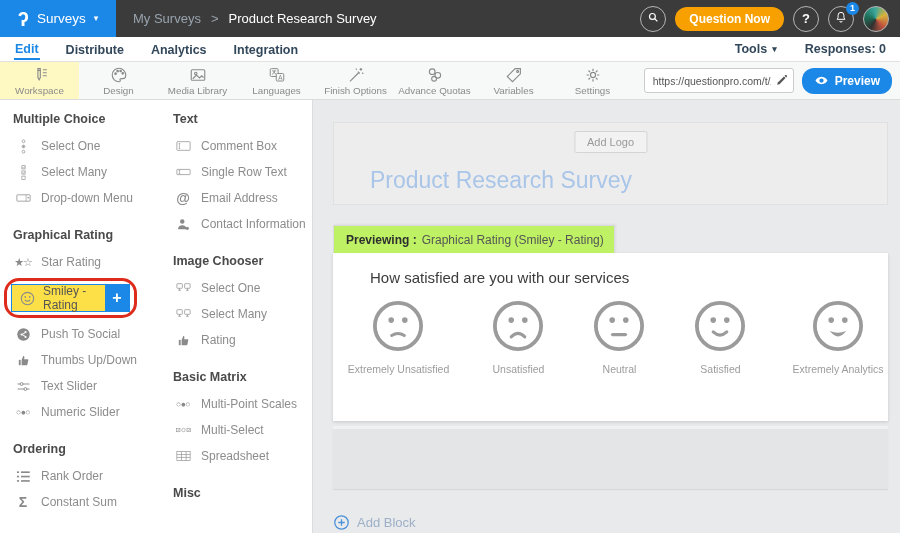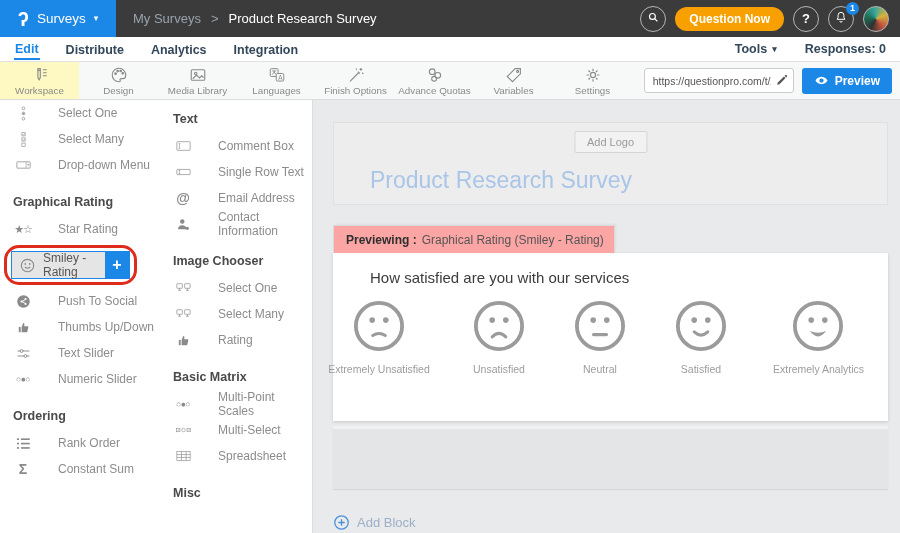--- a/index.html
+++ b/index.html
@@ -32,61 +32,61 @@
   .toolbarrow { height:38px; background:#f7f8f8; border-bottom:1px solid #dcdcdc; display:flex; align-items:stretch; }
   .tool-btn { width:79px; display:flex; flex-direction:column; align-items:center; justify-content:center; gap:1px; color:#8a8a8a; font-size:9.8px; cursor:pointer; }
   .tool-btn.active { background:#fef9c3; }
   .tool-icon { height:18px; display:flex; align-items:center; }
   .tool-icon svg { width:18px; height:18px; }
   .url-wrap { margin-left:auto; display:flex; align-items:center; gap:8px; padding-right:8px; }
   .url-field { position:relative; }
   .url-input { width:150px; height:25px; border:1px solid #ccc; border-radius:3px; font-size:10.5px; color:#555; padding:0 22px 0 8px; background:#fff; font-family:"Liberation Sans",sans-serif; }
   .url-pencil { position:absolute; right:6px; top:5px; }
   .url-pencil svg { width:13px; height:13px; }
-  .preview-btn { background:#1b87e6; color:#fff; height:26px; border-radius:3px; display:flex; align-items:center; gap:6px; padding:0 12px; font-size:12px; font-weight:bold; cursor:pointer; border:none; }
+  .preview-btn { background:#1b87e6; color:#fff; height:26px; border-radius:12px; display:flex; align-items:center; gap:6px; padding:0 12px; font-size:12px; font-weight:bold; cursor:pointer; border:none; }
   .preview-btn svg { width:15px; height:15px; }
 
   
   .content { display:flex; height:433px; }
 
   
   .sidebar { width:313px; background:#fff; border-right:1px solid #dcdcdc; display:flex; flex-direction:column; flex:none; }
   .sidebar-tabs { height:27px; border-bottom:1px solid #e3e3e3; display:flex; align-items:stretch; font-size:11px; color:#555; flex:none; }
   .panel-title { font-weight:bold; color:#3c3c3c; font-size:12.5px; display:flex; align-items:center; padding:0 14px; border-right:1px solid #eaeaea; }
   .stab { flex:1; display:flex; align-items:center; justify-content:center; border-right:1px solid #eaeaea; cursor:pointer; letter-spacing:.3px; }
   .stab.active { color:#1b87e6; box-shadow:inset 0 -2px 0 #1b87e6; }
   .sclose { width:27px; display:flex; align-items:center; justify-content:center; color:#3c3c3c; font-weight:bold; font-size:13px; cursor:pointer; }
   .sidebar-cols { flex:1; display:flex; overflow:hidden; }
   .scol1 { width:160px; padding-left:13px; flex:none; }
   .scol2 { flex:1; padding-left:13px; }
   .qsection { font-weight:bold; font-size:12.5px; color:#4a4a4a; margin:17px 0 7px; }
   .scol1 > .qsection:first-child, .scol2 > .qsection:first-child { margin-top:12px; }
-  .qitem { height:26px; display:flex; align-items:center; gap:25px; color:#8c8c8c; font-size:12px; cursor:pointer; }
+  .qitem { height:26px; display:flex; align-items:center; gap:8px; color:#8c8c8c; font-size:12px; cursor:pointer; }
   .qicon { width:20px; display:flex; justify-content:center; align-items:center; color:#8a8a8a; font-size:12px; flex:none; }
   .qicon svg { width:15px; height:15px; }
   .qicon.wide svg { width:22px; height:14px; }
   .qicon.tiny { font-size:8.5px; letter-spacing:-.5px; }
   .qicon.star { font-size:11px; letter-spacing:-1px; }
   .qicon.sig { font-size:14px; font-weight:bold; }
 
   .annotation { border:3px solid #dd2b1c; border-radius:15px; padding:3px 4px; margin:3px 0 3px -9px; width:133px; }
-  .qitem.highlighted { border:1px solid #1b87e6; height:28px; gap:6px; padding-left:5px; color:#555; background:#e5e5e5;justify-content:space-between; }
+  .qitem.highlighted { border:1px solid #1b87e6; height:28px; gap:6px; padding-left:5px; color:#555; background:#fde047;justify-content:space-between; }
   .qitem.highlighted .qlabel { font-size:12px; }
   .add-btn { margin-left:auto; width:24px; height:26px; background:#1b87e6; color:#fff; display:flex; align-items:center; justify-content:center; font-size:16px; font-weight:bold; cursor:pointer; flex:none; }
 
   
   .main { flex:1; background:#e9eaeb; padding:22px 12px 0 20px; overflow:hidden; }
   .header-card { height:83px; background:#ededee; border:1px solid #e0e0e1; position:relative; }
   .add-logo { position:absolute; top:8px; left:50%; transform:translateX(-50%); border:1px solid #d4d4d4; background:#f2f2f3; color:#9a9a9a; font-size:11px; padding:4px 12px; border-radius:2px; cursor:pointer; }
   .survey-title { position:absolute; left:36px; bottom:10px; font-size:23px; color:#a9c5e8; }
-  .preview-tab { margin-top:20px; width:282px; height:28px; background:#fca5a5; border:1px solid #d9d9da; border-bottom:none; display:flex; align-items:center; padding:0 12px; font-size:12px; color:#555; box-shadow:1px -1px 2px rgba(0,0,0,.05); position:relative; z-index:2; white-space:nowrap; }
+  .preview-tab { margin-top:20px; width:282px; height:28px; background:#bef264; border:1px solid #d9d9da; border-bottom:none; display:flex; align-items:center; padding:0 12px; font-size:12px; color:#555; box-shadow:1px -1px 2px rgba(0,0,0,.05); position:relative; z-index:2; white-space:nowrap; }
   .preview-tab b { color:#2f2f2f; margin-right:5px; }
   .question-card { background:#fff; box-shadow:0 1px 3px rgba(0,0,0,.15); height:168px; padding:16px 24px 0 37px; position:relative; z-index:1; }
   .question { font-size:15px; color:#3c3c3c; }
-  .smiley-row { display:flex; justify-content:flex-end; margin-top:11px;gap:43px; }
+  .smiley-row { display:flex; justify-content:center; margin-top:11px;gap:43px; }
   .smiley-opt { width:96px; display:flex; flex-direction:column; align-items:center; gap:8px; cursor:pointer; }
   .smiley-opt svg { width:58px; height:58px; }
   .smiley-label { font-size:10.5px; color:#9c9c9c; white-space:nowrap; }
   .ghost-block { margin-top:5px; height:63px; background:#e4e5e6; border-top:3px solid #f0f1f2; box-shadow:0 1px 1px rgba(0,0,0,.08); }
   .add-block { margin-top:25px; display:flex; align-items:center; justify-content:flex-start; gap:7px; color:#9db0c8; font-size:13px; cursor:pointer; }
   .add-block svg { width:17px; height:17px; }
 </style>
 </head>
 <body>
 
@@ -238,20 +238,21 @@
       <span>Preview</span>
     </button>
   </div>
 </div>
 
 <div class="content">
 
   <div class="sidebar">
     <div class="sidebar-cols">
       <div class="scol1">
+        <div class="qsection">Multiple Choice</div>
         <div class="qitem">
             <span class="qicon">
               <svg viewBox="0 0 16 26" fill="none" stroke="#8a8a8a" stroke-width="1.2" style="width: 15px;">
                 <circle cx="8" cy="4" r="2.4"></circle>
                 <circle cx="8" cy="13" r="2.4"></circle>
                 <circle cx="8" cy="13" r="1" fill="#8a8a8a"></circle>
                 <circle cx="8" cy="22" r="2.4"></circle>
               </svg>
             </span>
             <span>Select One</span>

